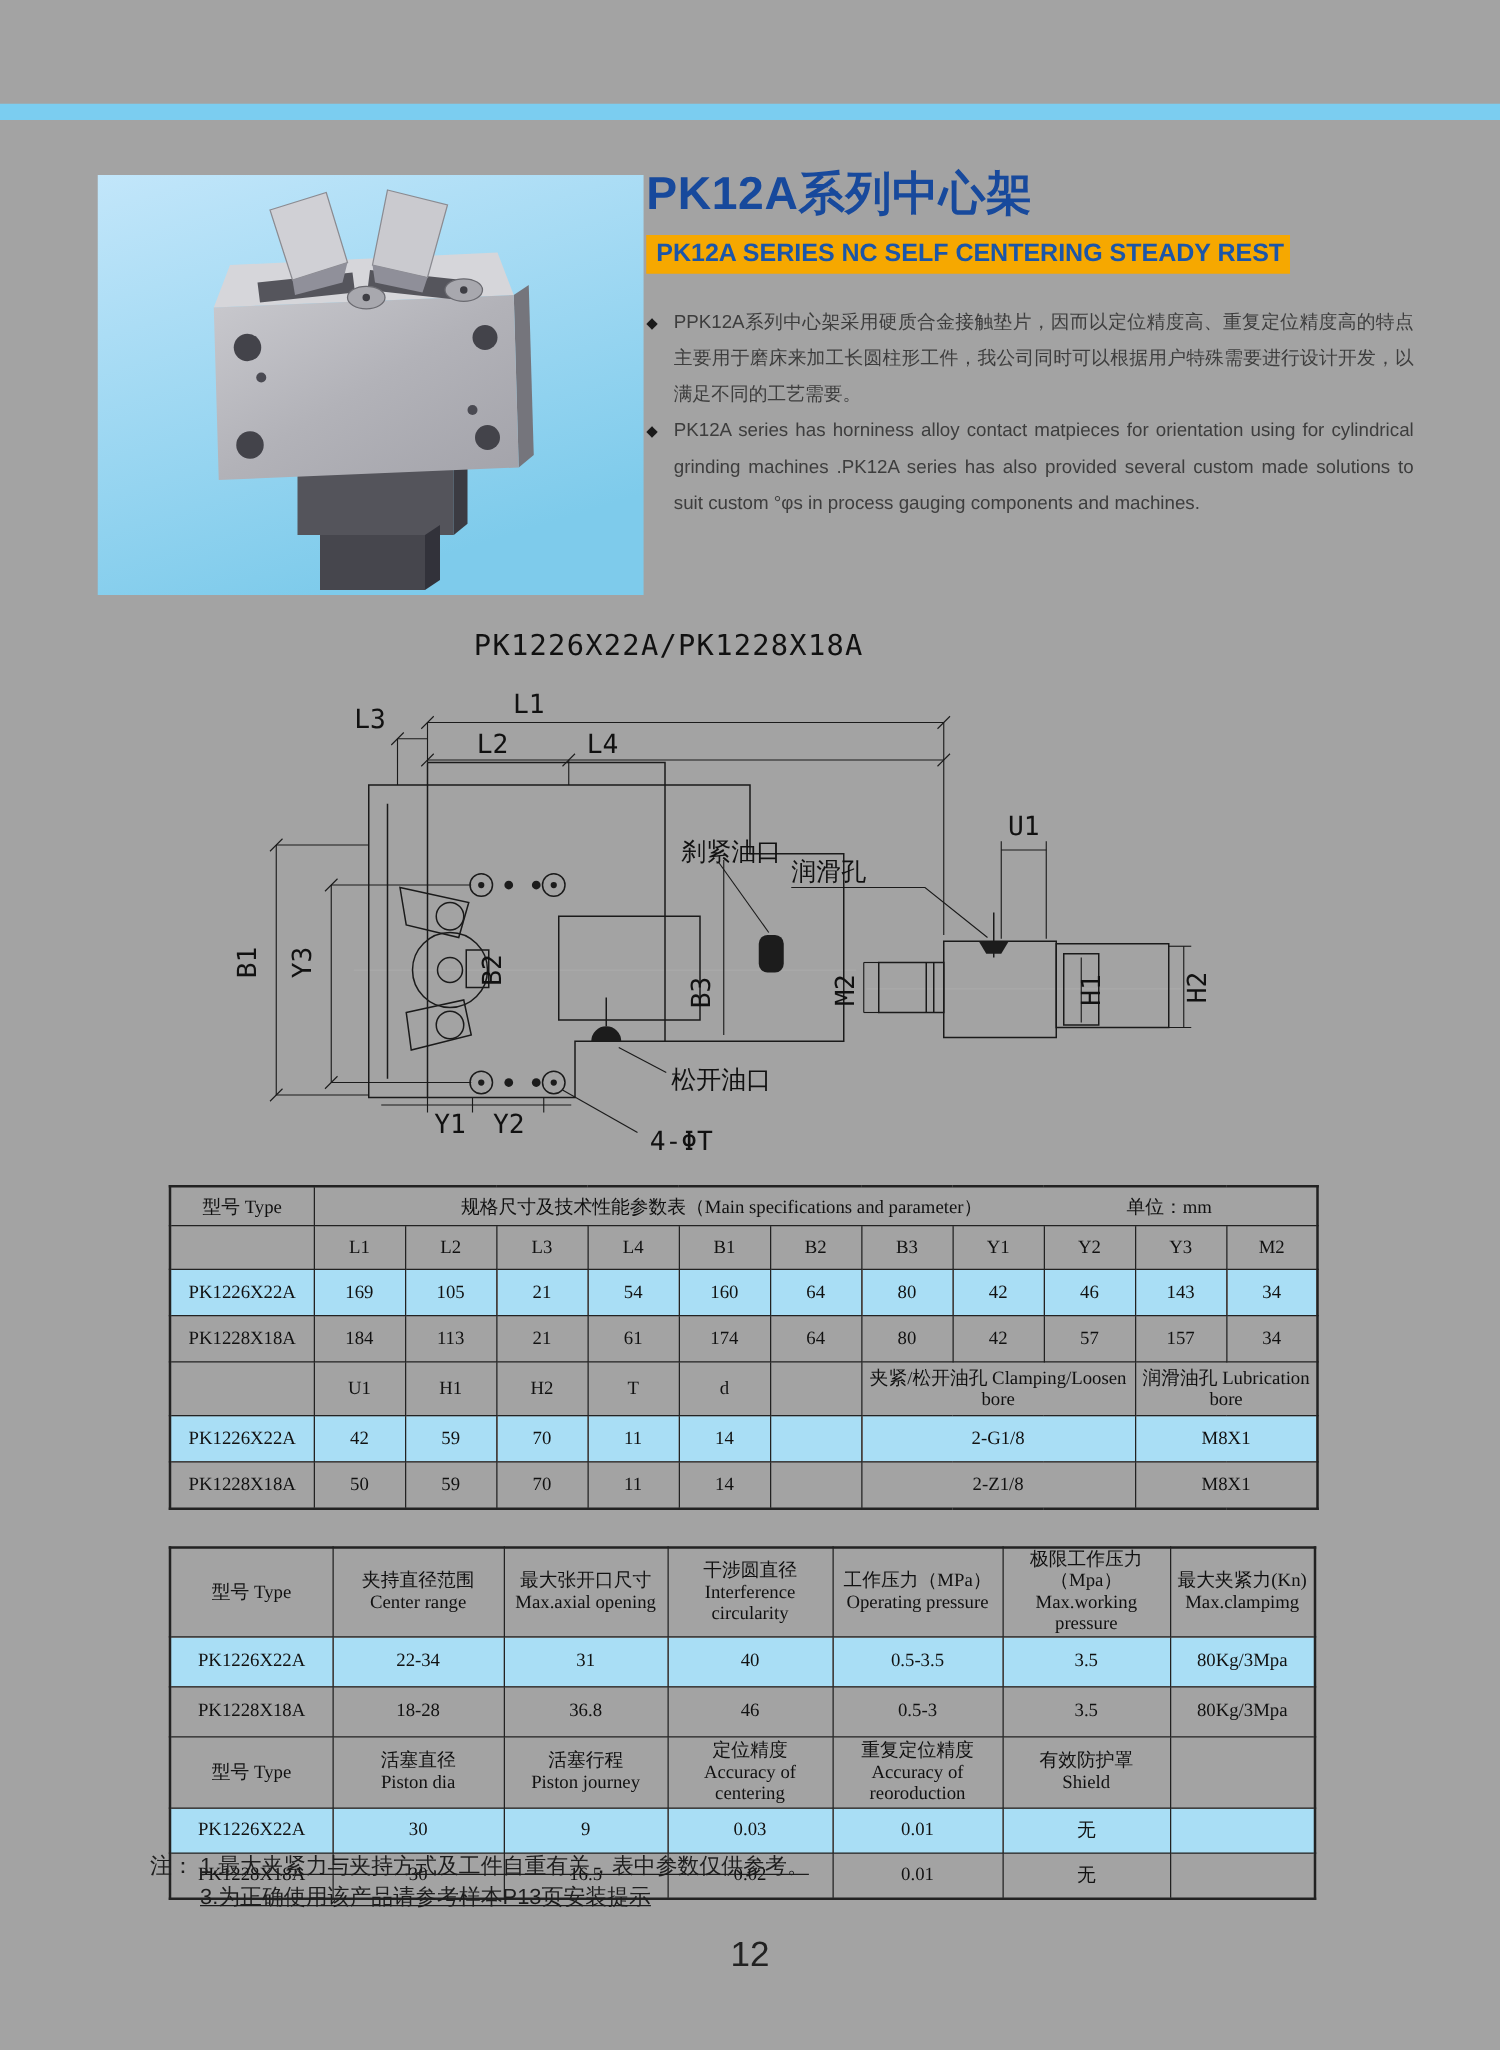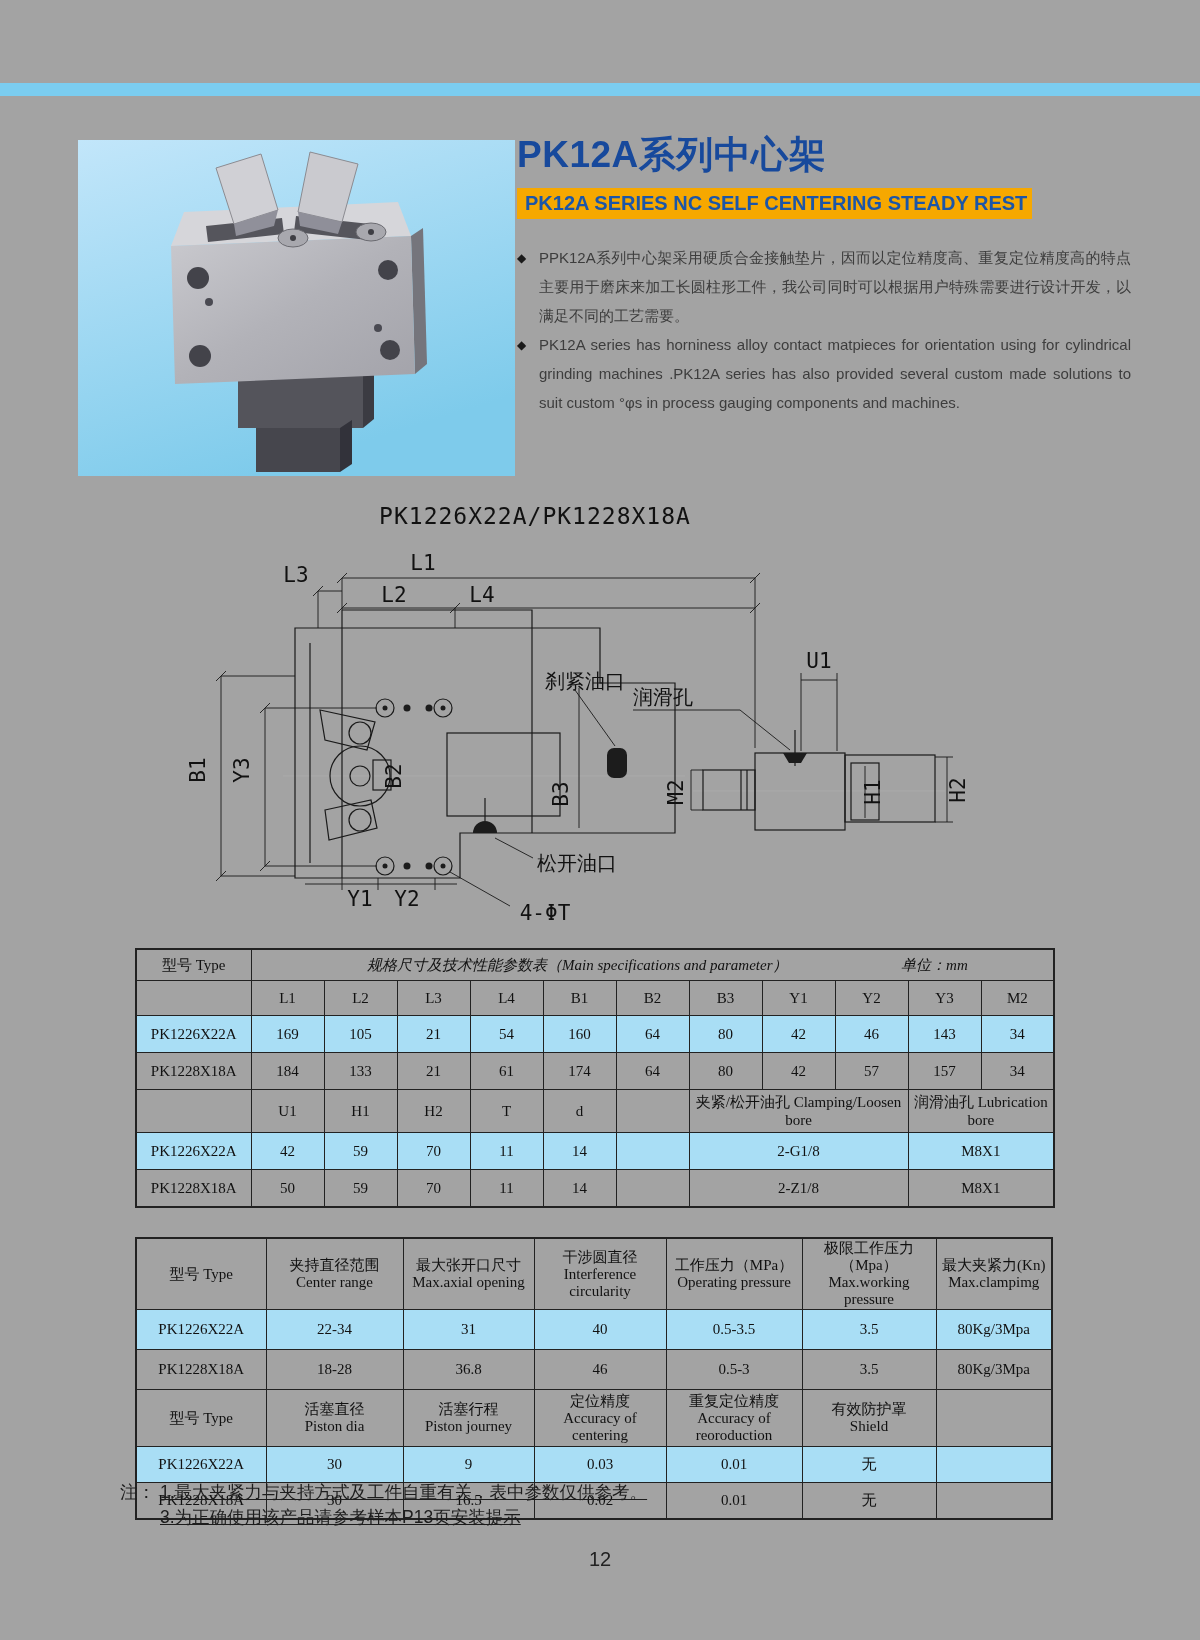--- a/index.html
+++ b/index.html
@@ -21,28 +21,28 @@
   .drawing text.cjk{font-family:"Liberation Sans",sans-serif;font-size:20px;}
   
   table{border-collapse:collapse;table-layout:fixed;font-family:"Liberation Serif",serif;color:#111;border:2px solid #222;}
   td{border:1px solid #222;text-align:center;vertical-align:middle;font-size:15px;padding:1px 2px;overflow:hidden;}
   tr.hl td{background:#a9def5;}
   tr.h28 td{height:28px;} tr.h32 td{height:32px;} tr.h33 td{height:33px;} tr.h34 td{height:34px;}
   tr.h37 td{height:37px;} tr.h40 td{height:40px;} tr.h54 td{height:54px;}
   td.pre{white-space:pre-line;line-height:17px;}
   .spec{position:absolute;left:135px;top:948px;width:918px;}
   .perf{position:absolute;left:135px;top:1237px;width:916px;}
-  .split{display:flex;align-items:flex-start;font-style:italic;}
+  .split{display:flex;align-items:flex-start;}
   .split .t{flex:1;text-align:center;}
   .split .u{width:150px;text-align:left;}
   .notes{position:absolute;left:120px;top:1480px;width:980px;font-size:17.5px;line-height:25px;color:#1d1d1d;}
   .notes .nrow{display:flex;}
   .notes .note-label{width:40px;}
   .notes .nlines{flex:1;text-decoration:underline;}
-  .pagenum{position:absolute;left:0;top:1548px;width:100%;text-align:center;font-size:20px;color:#222;}
+  .pagenum{position:absolute;left:0;top:1548px;width:100%;text-align:center;font-size:28px;color:#222;}
 </style>
 </head>
 <body>
 
 <div class="page">
 
   <div class="accent-bar"></div>
 
   <svg class="photo" width="437" height="336" viewBox="0 0 437 336">
     <defs>
@@ -266,21 +266,21 @@
           <td>64</td>
           <td>80</td>
           <td>42</td>
           <td>46</td>
           <td>143</td>
           <td>34</td>
         </tr>
         <tr class="h34">
           <td>PK1228X18A</td>
           <td>184</td>
-          <td>133</td>
+          <td>113</td>
           <td>21</td>
           <td>61</td>
           <td>174</td>
           <td>64</td>
           <td>80</td>
           <td>42</td>
           <td>57</td>
           <td>157</td>
           <td>34</td>
         </tr>

